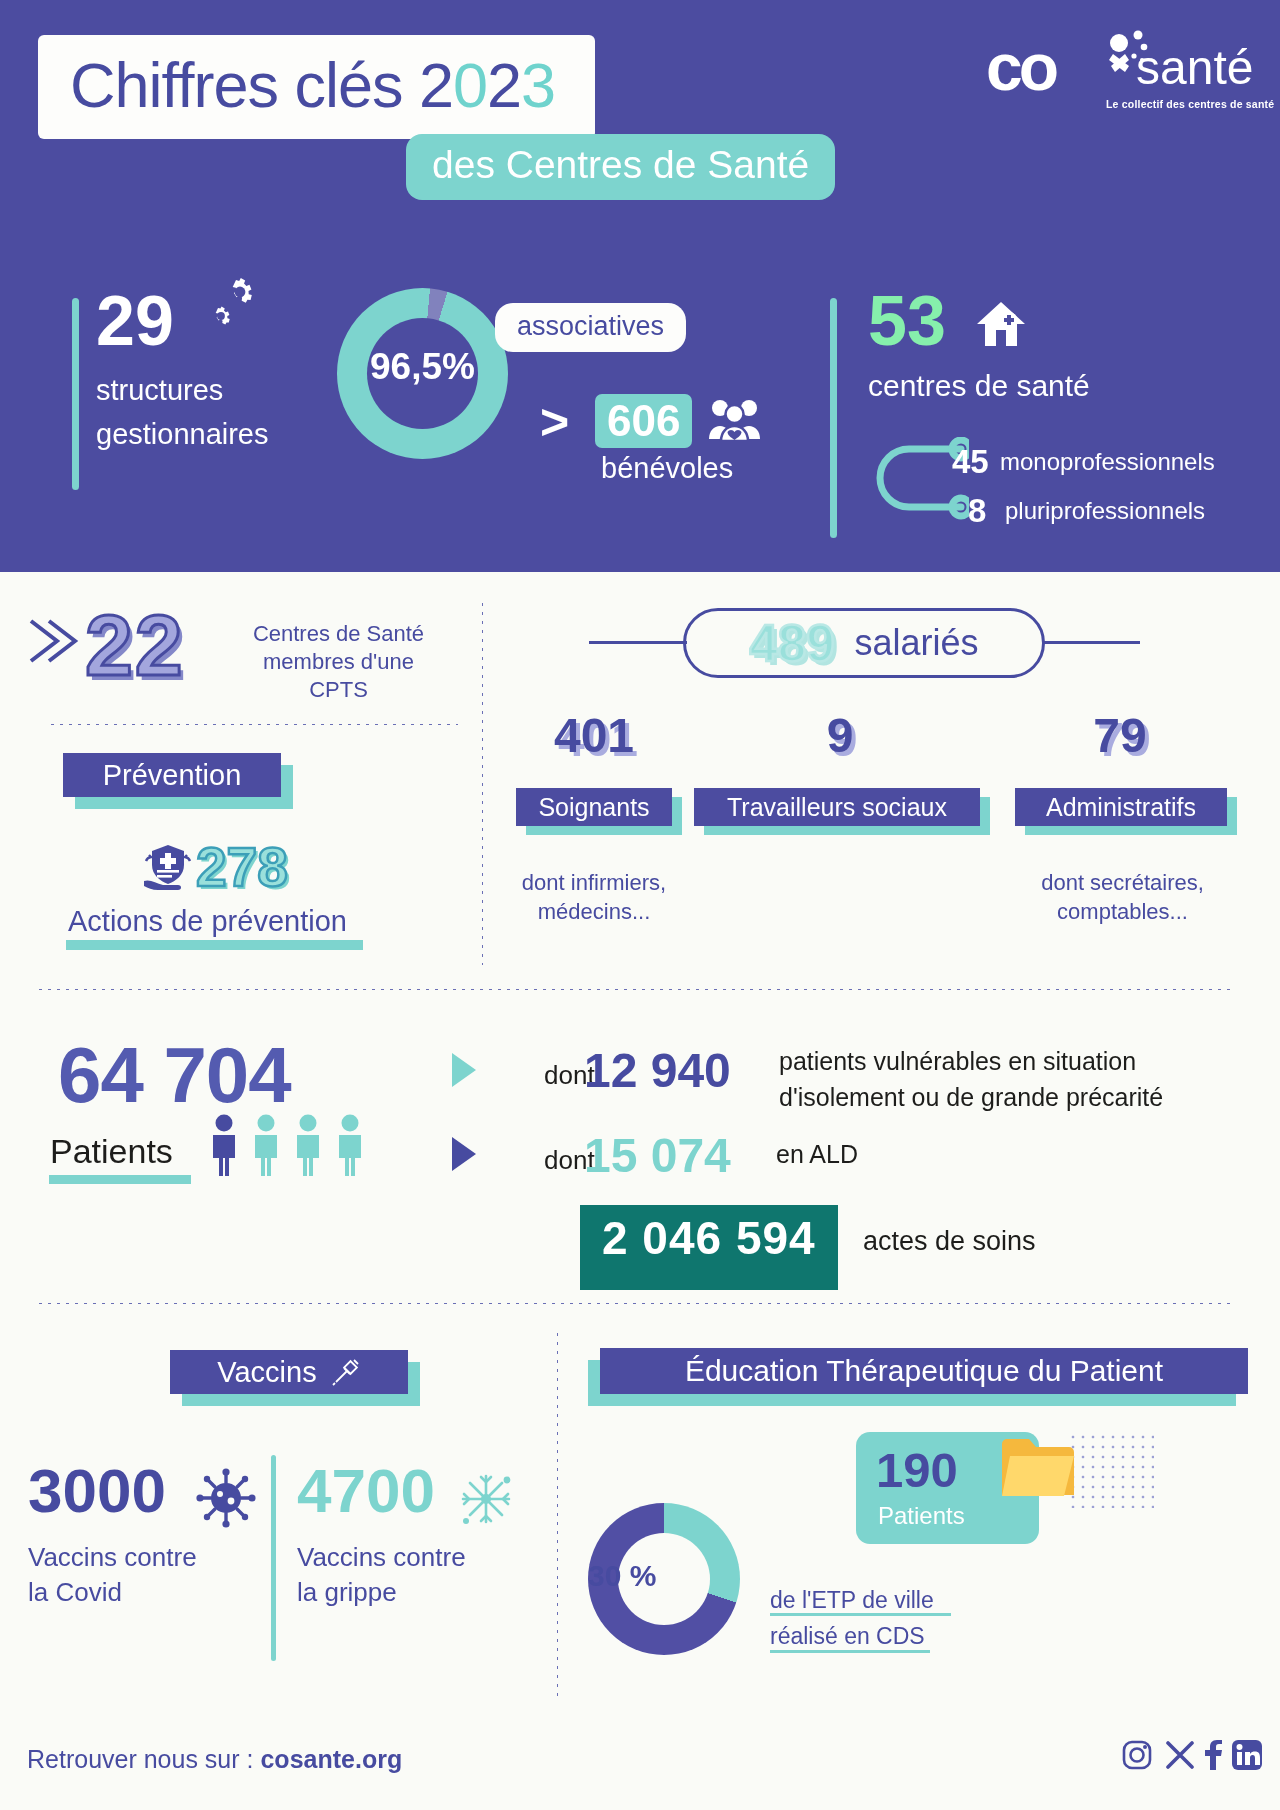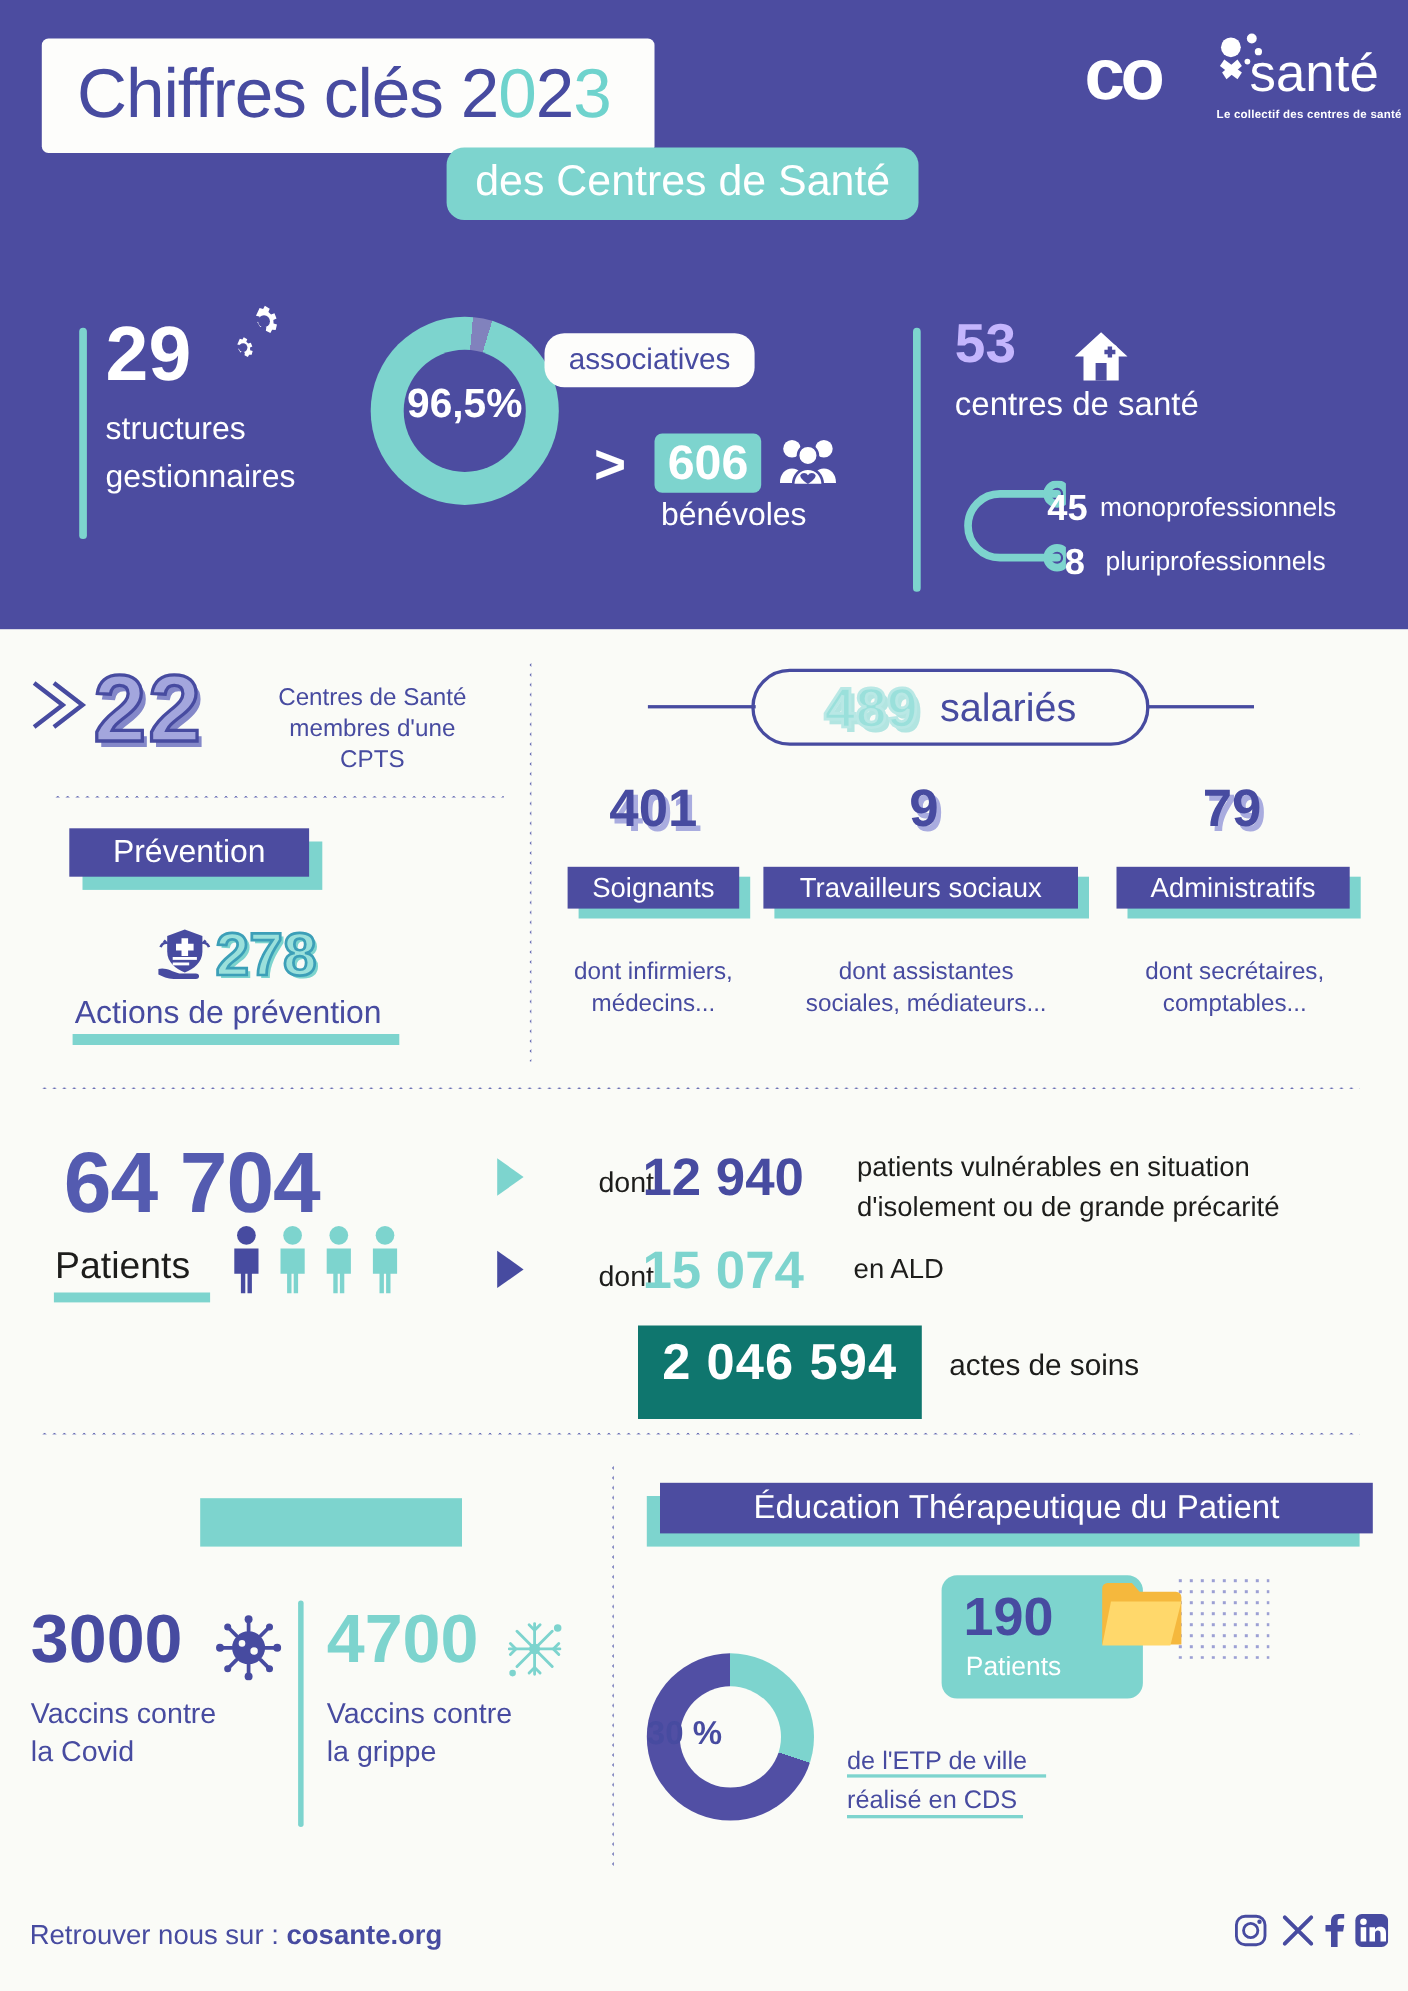--- a/index.html
+++ b/index.html
@@ -63,21 +63,21 @@
   .assoc-box .a { font-size:27px; color:#474ba0; }
 
   .gt-white { position:absolute; left:540px; top:393px; font-size:50px; font-weight:bold; color:#fff; }
   .ben-box { position:absolute; left:595px; top:394px; background:#7dd4ce; border-radius:7px; padding:2px 12px; }
   .ben-box .n { font-size:44px; font-weight:bold; color:#fff; }
   .ben-lbl { position:absolute; left:601px; top:452px; font-size:29px; color:#fff; }
   .people-icon { position:absolute; left:709px; top:397px; width:52px; height:44px; }
 
   
   .h-stat3 { position:absolute; left:868px; top:290px; }
-  .h-stat3 .num { font-size:50px; font-weight:bold; color:#c4b5fd; line-height:.9; }
+  .h-stat3 .num { font-size:70px; font-weight:bold; color:#86efac; line-height:.9; }
   .h-stat3 .lbl { font-size:30px; color:#fff; margin-top:16px; }
   .house-icon { position:absolute; left:976px; top:300px; width:50px; height:48px; }
   .branch { position:absolute; left:849px; top:437px; width:120px; height:84px; }
   .b45 { position:absolute; left:952px; top:443px; font-size:33px; font-weight:bold; color:#fff; }
   .b45l { position:absolute; left:1000px; top:448px; font-size:24px; color:#fff; }
   .b8 { position:absolute; left:968px; top:492px; font-size:33px; font-weight:bold; color:#fff; }
   .b8l { position:absolute; left:1005px; top:497px; font-size:24px; color:#fff; }
 
   
   .s2-gt { position:absolute; left:27px; top:615px; }
@@ -329,26 +329,20 @@
   </div>
 
   <div class="cat" style="left:750px;top:708px;width:180px;">
     <div class="n">9</div>
   </div>
   <div class="badge" style="left:694px;top:788px;width:296px;height:48px;">
     <div class="sh" style="left:10px;top:9px;width:286px;height:38px;"></div>
     <div class="bx" style="left:0;top:0;width:286px;height:38px;">
         <span style="font-size:25px;">Travailleurs sociaux</span>
       </div>
-  </div>
-  <div class="cat" style="left:704px;top:855px;width:276px;">
-    <div class="sub">
-      <div>dont assistantes</div>
-      <div>sociales, médiateurs...</div>
-    </div>
   </div>
 
   <div class="cat" style="left:1030px;top:708px;width:180px;">
     <div class="n">79</div>
   </div>
   <div class="badge" style="left:1015px;top:788px;width:222px;height:48px;">
     <div class="sh" style="left:10px;top:9px;width:212px;height:38px;"></div>
     <div class="bx" style="left:0;top:0;width:212px;height:38px;">
         <span style="font-size:25px;">Administratifs</span>
       </div>
@@ -403,20 +397,32 @@
   <div class="actes-box">
     <span class="n">2 046 594</span>
   </div>
   <div class="actes-lbl">actes de soins</div>
 
   <div class="dots-h" style="left:36px;top:1300px;width:1200px;"></div>
   <div class="dots-v" style="left:554px;top:1330px;height:368px;"></div>
 
   <div class="badge" style="left:170px;top:1350px;width:250px;height:56px;">
     <div class="sh" style="left:12px;top:12px;width:238px;height:44px;"></div>
+    <div class="bx" style="left:0;top:0;width:238px;height:44px;gap:14px;">
+      <span style="font-size:29px;">Vaccins</span>
+      <svg width="30" height="30" viewBox="0 0 30 30">
+        <g fill="none" stroke="#fff" stroke-width="1.8">
+          <path d="M5 25 L16 14"></path>
+            <path d="M13 11 L19 17"></path>
+          <rect x="15" y="6" width="9" height="9" transform="rotate(45 19.5 10.5)"></rect>
+          <path d="M23 3 L27 7"></path>
+            <path d="M4 26 L2 28"></path>
+        </g>
+      </svg>
+    </div>
   </div>
 
   <div class="vx" style="left:28px;top:1455px;width:230px;">
     <div class="n" style="color:#474ba0;">3000</div>
     <div class="l">
       <div>Vaccins contre</div>
       <div>la  Covid</div>
     </div>
   </div>
   <svg class="virus" style="left:196px;top:1468px;" width="60" height="60" viewBox="0 0 60 60">

